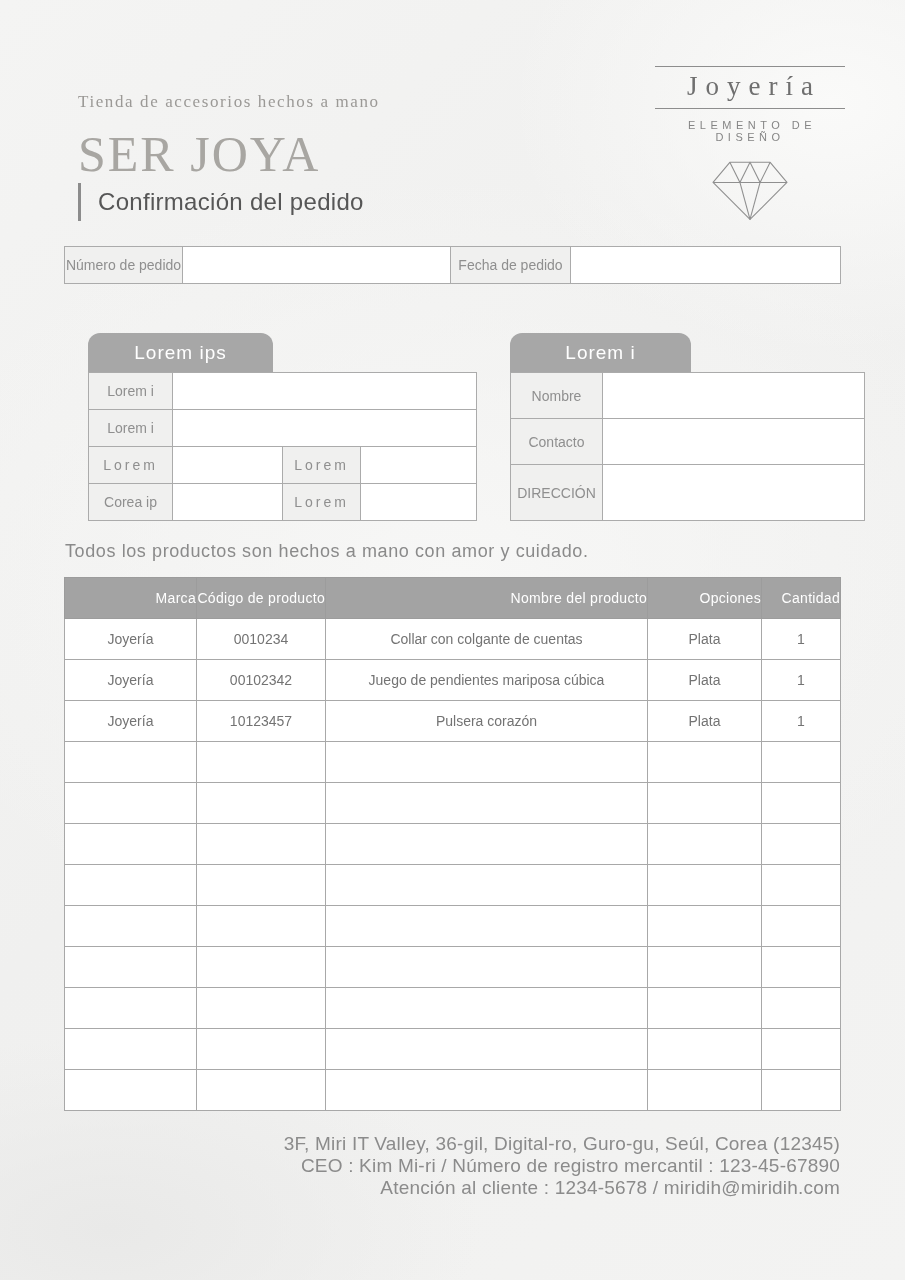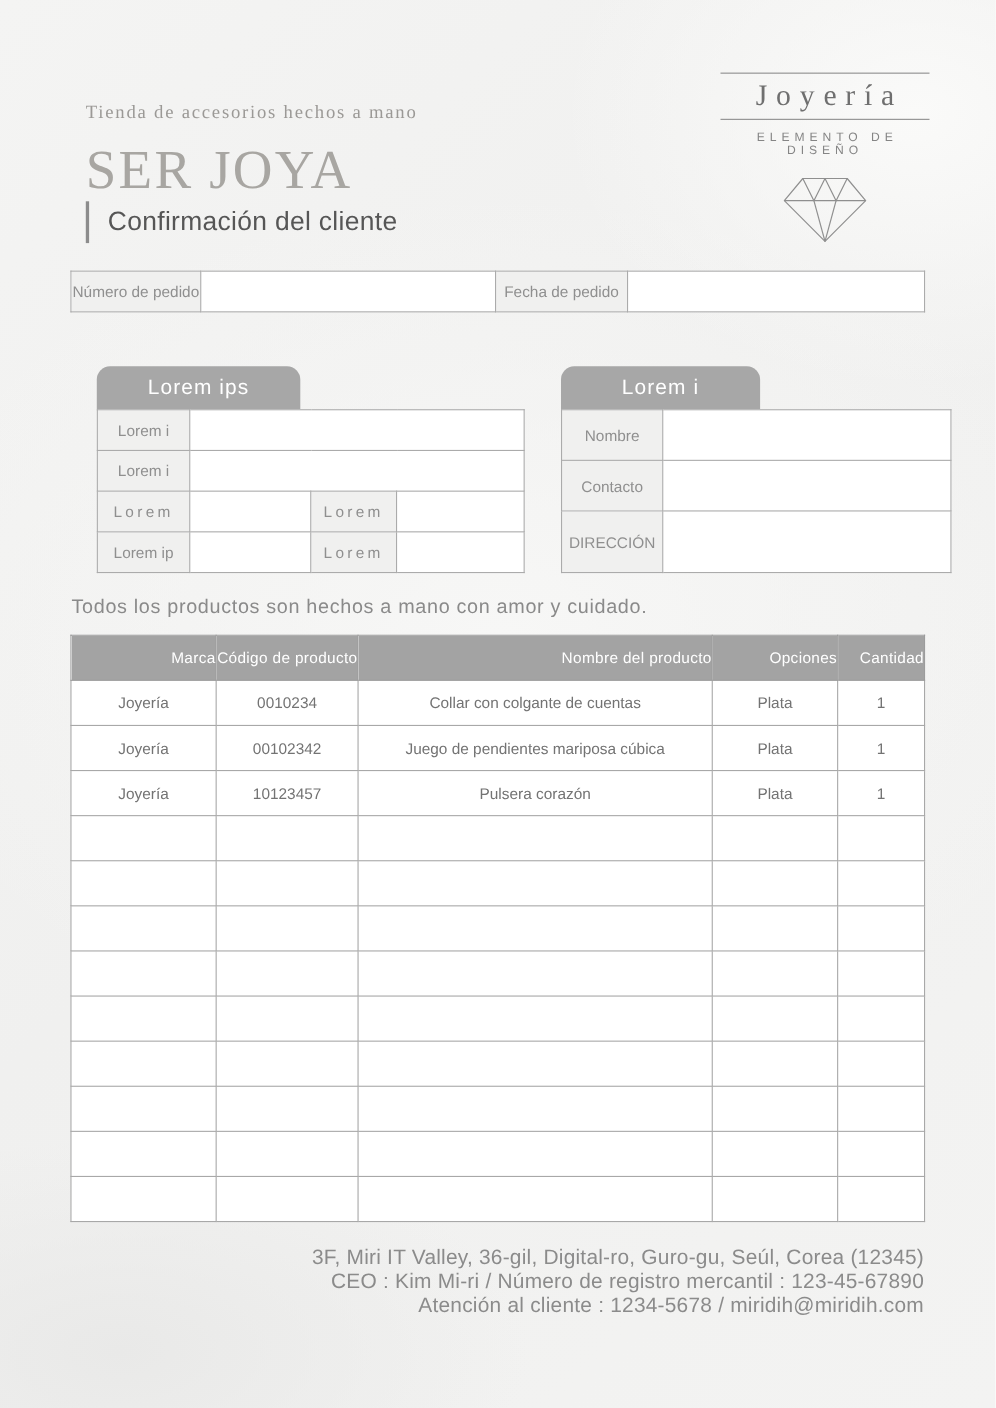--- a/index.html
+++ b/index.html
@@ -117,21 +117,21 @@
       <path d="M26 6 L74 6 L94 30 L50 74 L6 30 Z"></path>
       <path d="M6 30 L94 30"></path>
       <path d="M26 6 L38 30 L50 6 L62 30 L74 6"></path>
       <path d="M38 30 L50 74"></path>
       <path d="M62 30 L50 74"></path>
     </svg>
   </div>
 
   <div class="title-row">
     <span class="title-bar"></span>
-    <h1 class="page-title">Confirmación del cliente</h1>
+    <h1 class="page-title">Confirmación del pedido</h1>
   </div>
 
   <table class="order-table">
     <colgroup>
         <col style="width:118px">
         <col style="width:268px">
         <col style="width:120px">
         <col style="width:270px">
       </colgroup>
     <tbody>
@@ -162,21 +162,21 @@
         <td class="label-cell">Lorem i</td>
         <td class="field-cell" colspan="3"></td>
       </tr>
       <tr>
         <td class="label-cell spaced">Lorem</td>
         <td class="field-cell"></td>
         <td class="label-cell spaced">Lorem</td>
         <td class="field-cell"></td>
       </tr>
       <tr>
-        <td class="label-cell">Lorem ip</td>
+        <td class="label-cell">Corea ip</td>
         <td class="field-cell"></td>
         <td class="label-cell spaced">Lorem</td>
         <td class="field-cell"></td>
       </tr>
     </tbody>
       </table>
   </div>
 
   <div class="section section-customer">
     <div class="tab tab-customer">Lorem i</div>

